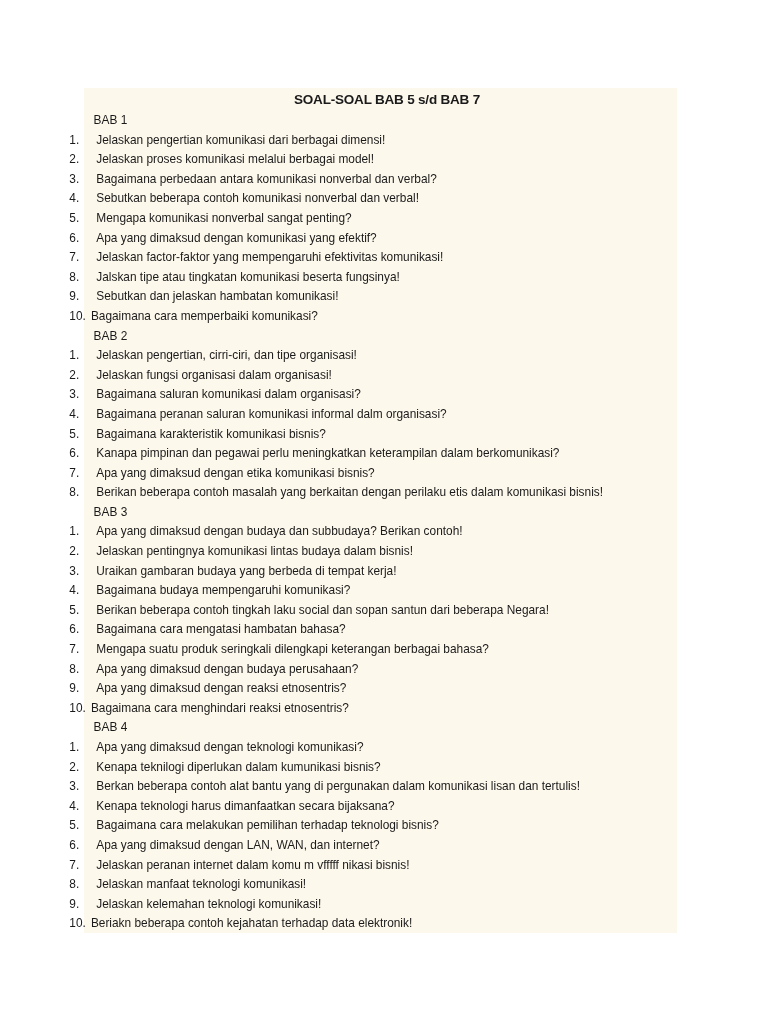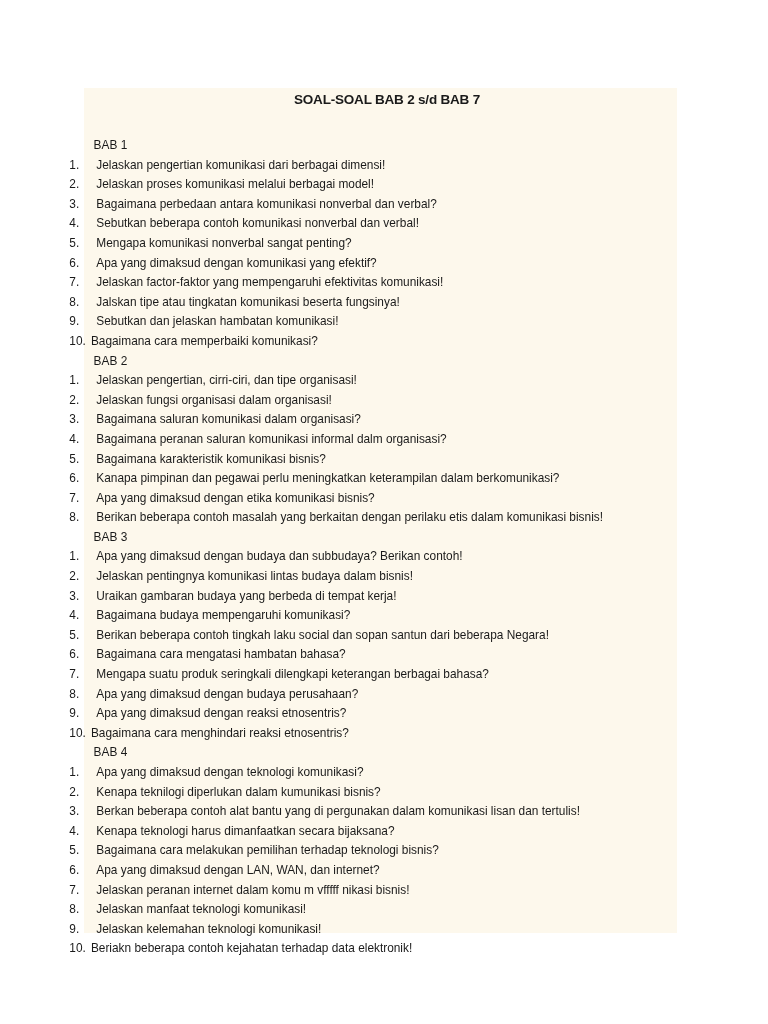--- a/index.html
+++ b/index.html
@@ -40,21 +40,20 @@
       line-height: 20px;
       letter-spacing: -0.2px;
       padding-left: 6px;
       box-sizing: border-box;
     }
     .lines {
       position: absolute;
       left: 0;
       top: 20px;
       width: 768px;
-      margin-top: 25px;
     }
     .line {
       position: relative;
       height: 19.6px;
       line-height: 19.6px;
       font-size: 13.2px;
       white-space: nowrap;
       transform: scaleX(0.9);
       transform-origin: left center;
     }
@@ -71,21 +70,21 @@
       left: 107px;
       top: 0;
     }
   </style>
 </head>
 <body>
 
 <div class="page-bg"></div>
 
 <div class="doc">
-  <div class="title">SOAL-SOAL BAB 2 s/d BAB 7</div>
+  <div class="title">SOAL-SOAL BAB 5 s/d BAB 7</div>
 
   <div class="lines">
 
     <div class="line chap">BAB 1</div>
     <div class="line">
         <span class="num">1.</span>
         <span class="txt">Jelaskan pengertian komunikasi dari berbagai dimensi!</span>
       </div>
     <div class="line">
         <span class="num">2.</span>

